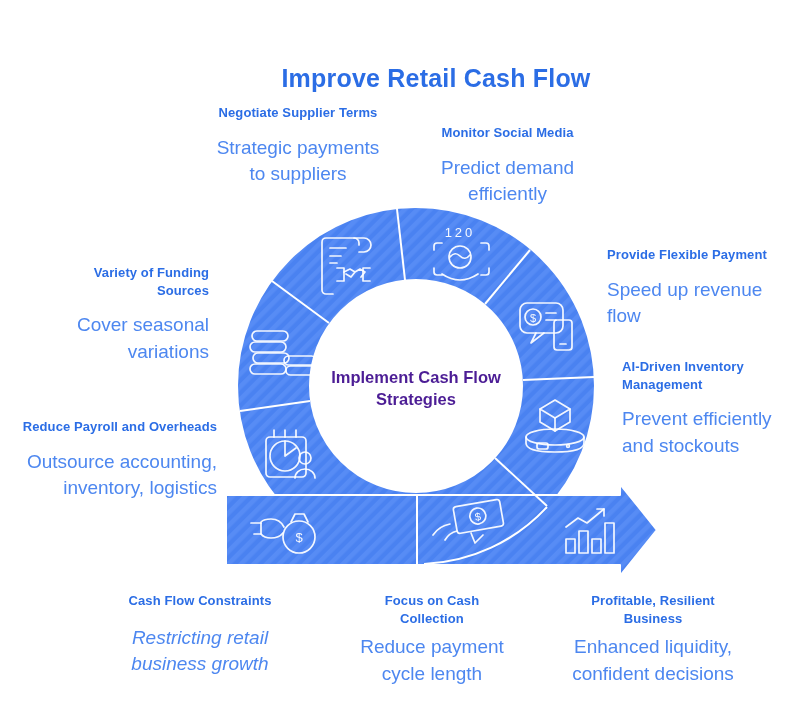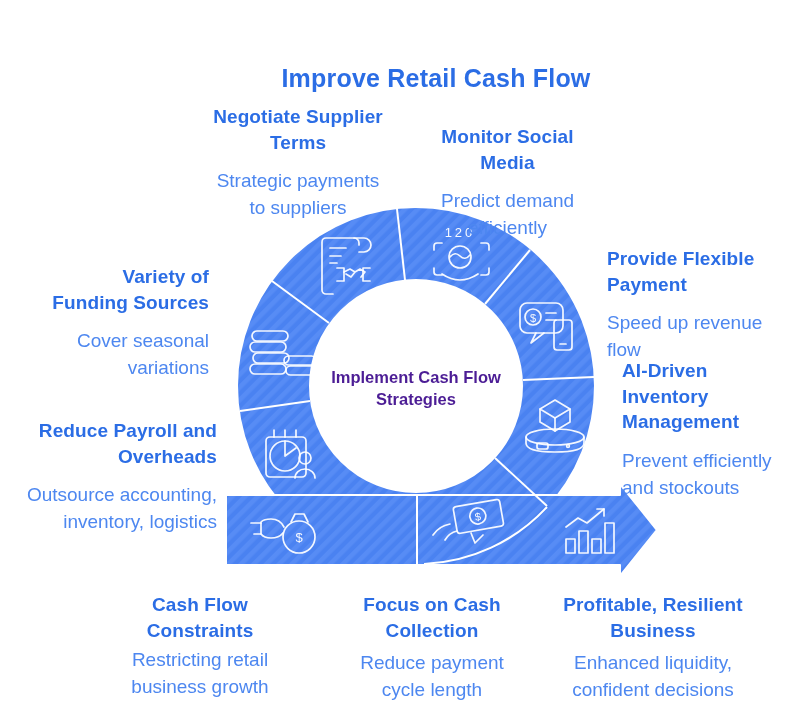--- a/index.html
+++ b/index.html
@@ -9,27 +9,27 @@
   }
   #diagram-svg{position:absolute;left:0;top:0;}
   .icon-stroke{stroke:rgba(255,255,255,0.93);stroke-width:1.7;fill:none;stroke-linecap:round;stroke-linejoin:round;}
   .icon-text{fill:rgba(255,255,255,0.95);font-family:"Liberation Sans",sans-serif;}
   .page-title{
     position:absolute;left:80px;top:48px;width:680px;margin:16px;
     text-align:center;font-size:25px;font-weight:700;color:#2b6de5;letter-spacing:0.2px;
   }
   .label{position:absolute;margin:0;}
   .label h3{
-    margin:0;font-size:19px;font-weight:700;color:#2b6de5;line-height:1.35;letter-spacing:0.1px;
+    margin:0;font-size:13px;font-weight:700;color:#2b6de5;line-height:1.35;letter-spacing:0.1px;
   }
   .label p{
     margin:13px 0 0 0;font-size:19px;font-weight:400;color:#4d87f0;line-height:1.4;
   }
   .label.tight p{margin-top:7px;}
-  .label.roomy p{margin-top:4px;}
+  .label.roomy p{margin-top:15px;font-style:italic;}
   .align-c{text-align:center;}
   .align-r{text-align:right;}
   .align-l{text-align:left;}
   .center-label{
     position:absolute;left:321px;top:366px;width:190px;margin:0;text-align:center;
     font-size:16.5px;font-weight:700;color:#4c1d95;line-height:1.35;
   }
 </style>
 </head>
 <body>

